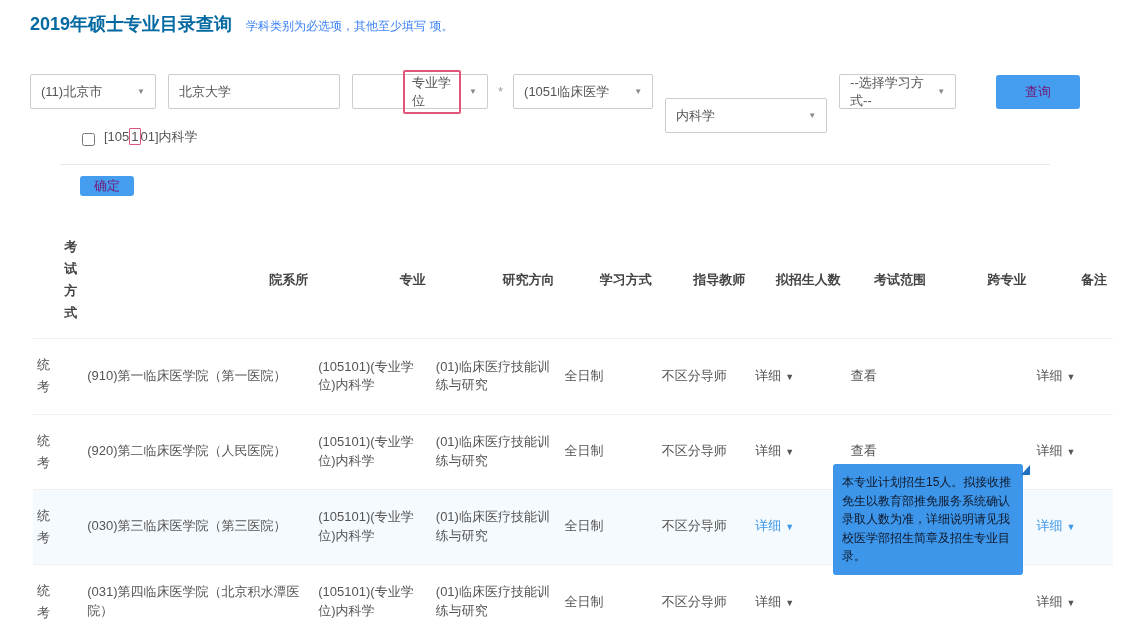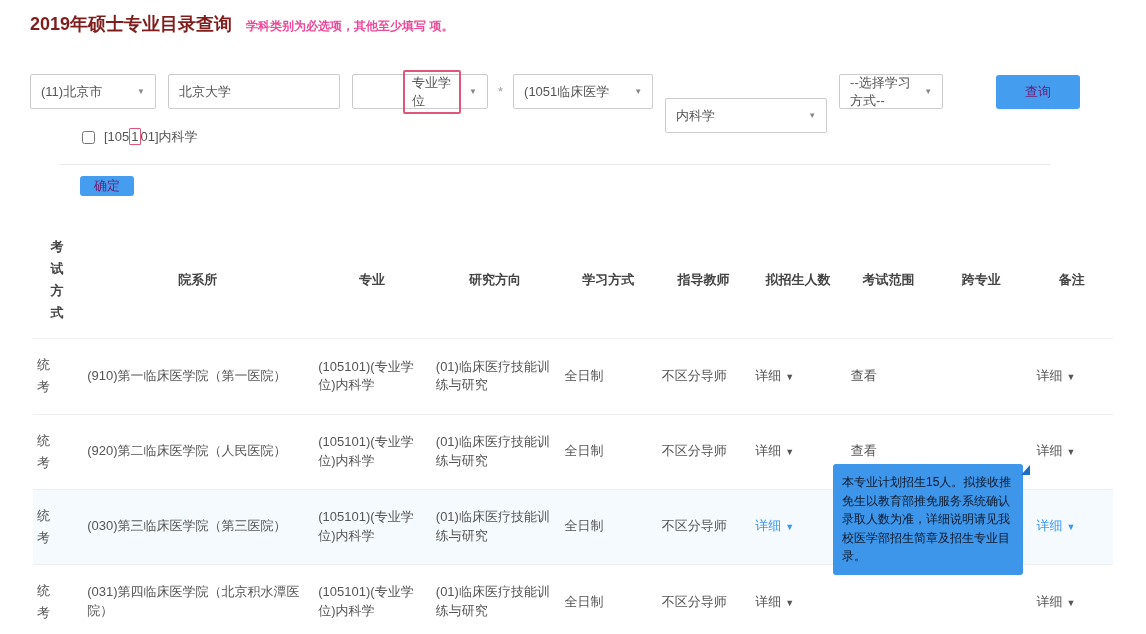--- a/index.html
+++ b/index.html
@@ -2,51 +2,51 @@
 <html><head>
 <meta charset="utf-8">
 <style>
   * { margin:0; padding:0; box-sizing:border-box; }
   html,body { background:#fff; }
   body { font-family:"Liberation Sans","DejaVu Sans",sans-serif; color:#555; }
   .page { position:relative; width:1146px; height:634px; background:#fff; overflow:hidden; }
 
   
   .title-row { position:absolute; left:30px; top:12px; display:flex; align-items:baseline; gap:14px; }
-  .page-title { font-size:18px; font-weight:bold; color:#7f1d1d; }
-  .page-subtitle { font-size:12px; color:#ec4899;font-weight:bold; }
+  .page-title { font-size:18px; font-weight:bold; color:#0369a1; }
+  .page-subtitle { font-size:12px; color:#3b82f6; }
 
   
   .filter-bar { position:absolute; left:30px; top:50px; width:1086px; display:flex; align-items:center; gap:12px; }
   .sel, .txt { height:35px; border:1px solid #ccc; border-radius:2px; background:#fff;
                display:flex; align-items:center; padding:0 10px; font-size:13px; color:#555; }
   .sel { justify-content:space-between; }
   .caret-sm { font-size:8px; color:#888; margin-left:8px; }
   .w-prov { width:126px; } .w-univ { width:172px; } .w-deg { width:136px; }
-  .w-cat { width:140px;gap:8px; } .w-major { width:162px;margin-top:48px; } .w-mode { width:104px; }
+  .w-cat { width:140px;gap:8px; } .w-major { width:162px;margin-top:48px; } .w-mode { width:117px; }
   .pink-box { border:2px solid #e0567a; padding:2px 7px; border-radius:2px;margin-left:40px; }
   .star { color:#9aa0a6; font-size:13px; margin:0 -2px; }
   .btn { background:#459df0; color:#701a75; border:none; border-radius:3px; font-size:13px;
          cursor:pointer; font-family:inherit; }
   .btn-query { width:84px; height:34px; margin-left:auto; margin-right:36px; }
 
   
-  .check-row { position:absolute; left:82px; top:128px; display:flex; align-items:center; gap:9px; font-size:13px; color:#555; }
+  .check-row { position:absolute; left:82px; top:128px; display:flex; align-items:flex-end; gap:9px; font-size:13px; color:#555; }
   .check-row input { width:13px; height:13px; }
   .digit-hl { border:1px solid #e0567a; padding:0 1px; border-radius:1px; }
   .divider { position:absolute; left:60px; top:164px; width:990px; height:1px; background:#e8e8e8; }
   .btn-confirm { position:absolute; left:80px; top:176px; width:54px; height:20px; }
 
   
   .results { position:absolute; left:33px; top:222px; width:1080px; }
   table { width:100%; border-collapse:collapse; table-layout:fixed; font-size:13px; }
   col.c1{width:50px;} col.c2{width:230px;} col.c3{width:117px;} col.c4{width:128px;}
   col.c5{width:97px;} col.c6{width:93px;} col.c7{width:95px;} col.c8{width:85px;}
   col.c9{width:100px;} col.c10{width:80px;}
-  th { text-align:center; font-weight:bold; color:#444; padding:14px 6px 14px 4px; vertical-align:middle; }
+  th { text-align:right; font-weight:bold; color:#444; padding:14px 6px 14px 4px; vertical-align:middle; }
   td { text-align:left; color:#555; padding:15px 6px 15px 4px; vertical-align:middle; line-height:1.45; }
   tbody tr { border-top:1px solid #efefef; }
   tbody tr:last-child { border-bottom:1px solid #efefef; }
   .v-text { display:inline-block; width:1em; word-break:break-all; line-height:1.7; }
   .hover-row { background:#f5fafe; }
   .detail-link { cursor:pointer; white-space:nowrap; }
   .detail-link .caret-dn { font-size:9px; margin-left:4px; color:#555; }
   .link-blue, .link-blue .caret-dn { color:#3e97e8 !important; }
   .view-link { cursor:pointer; }
 

